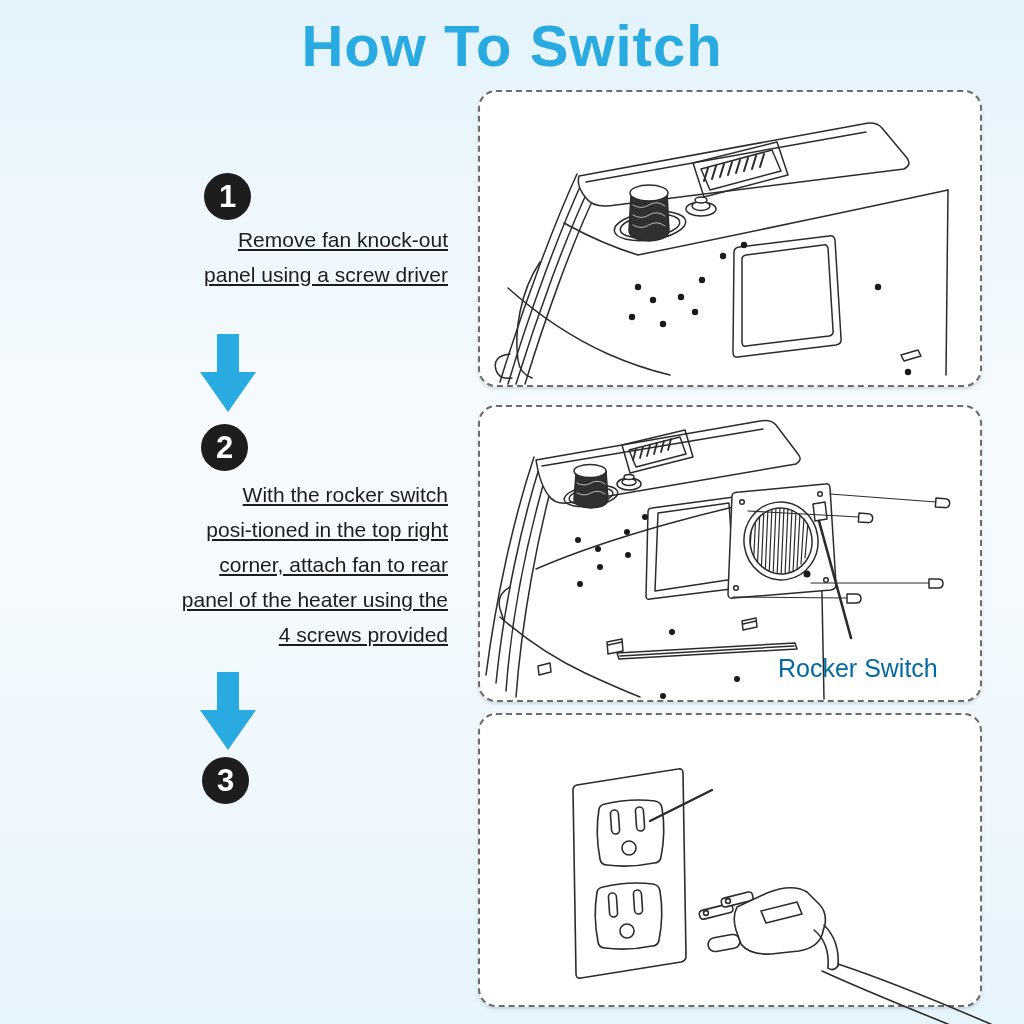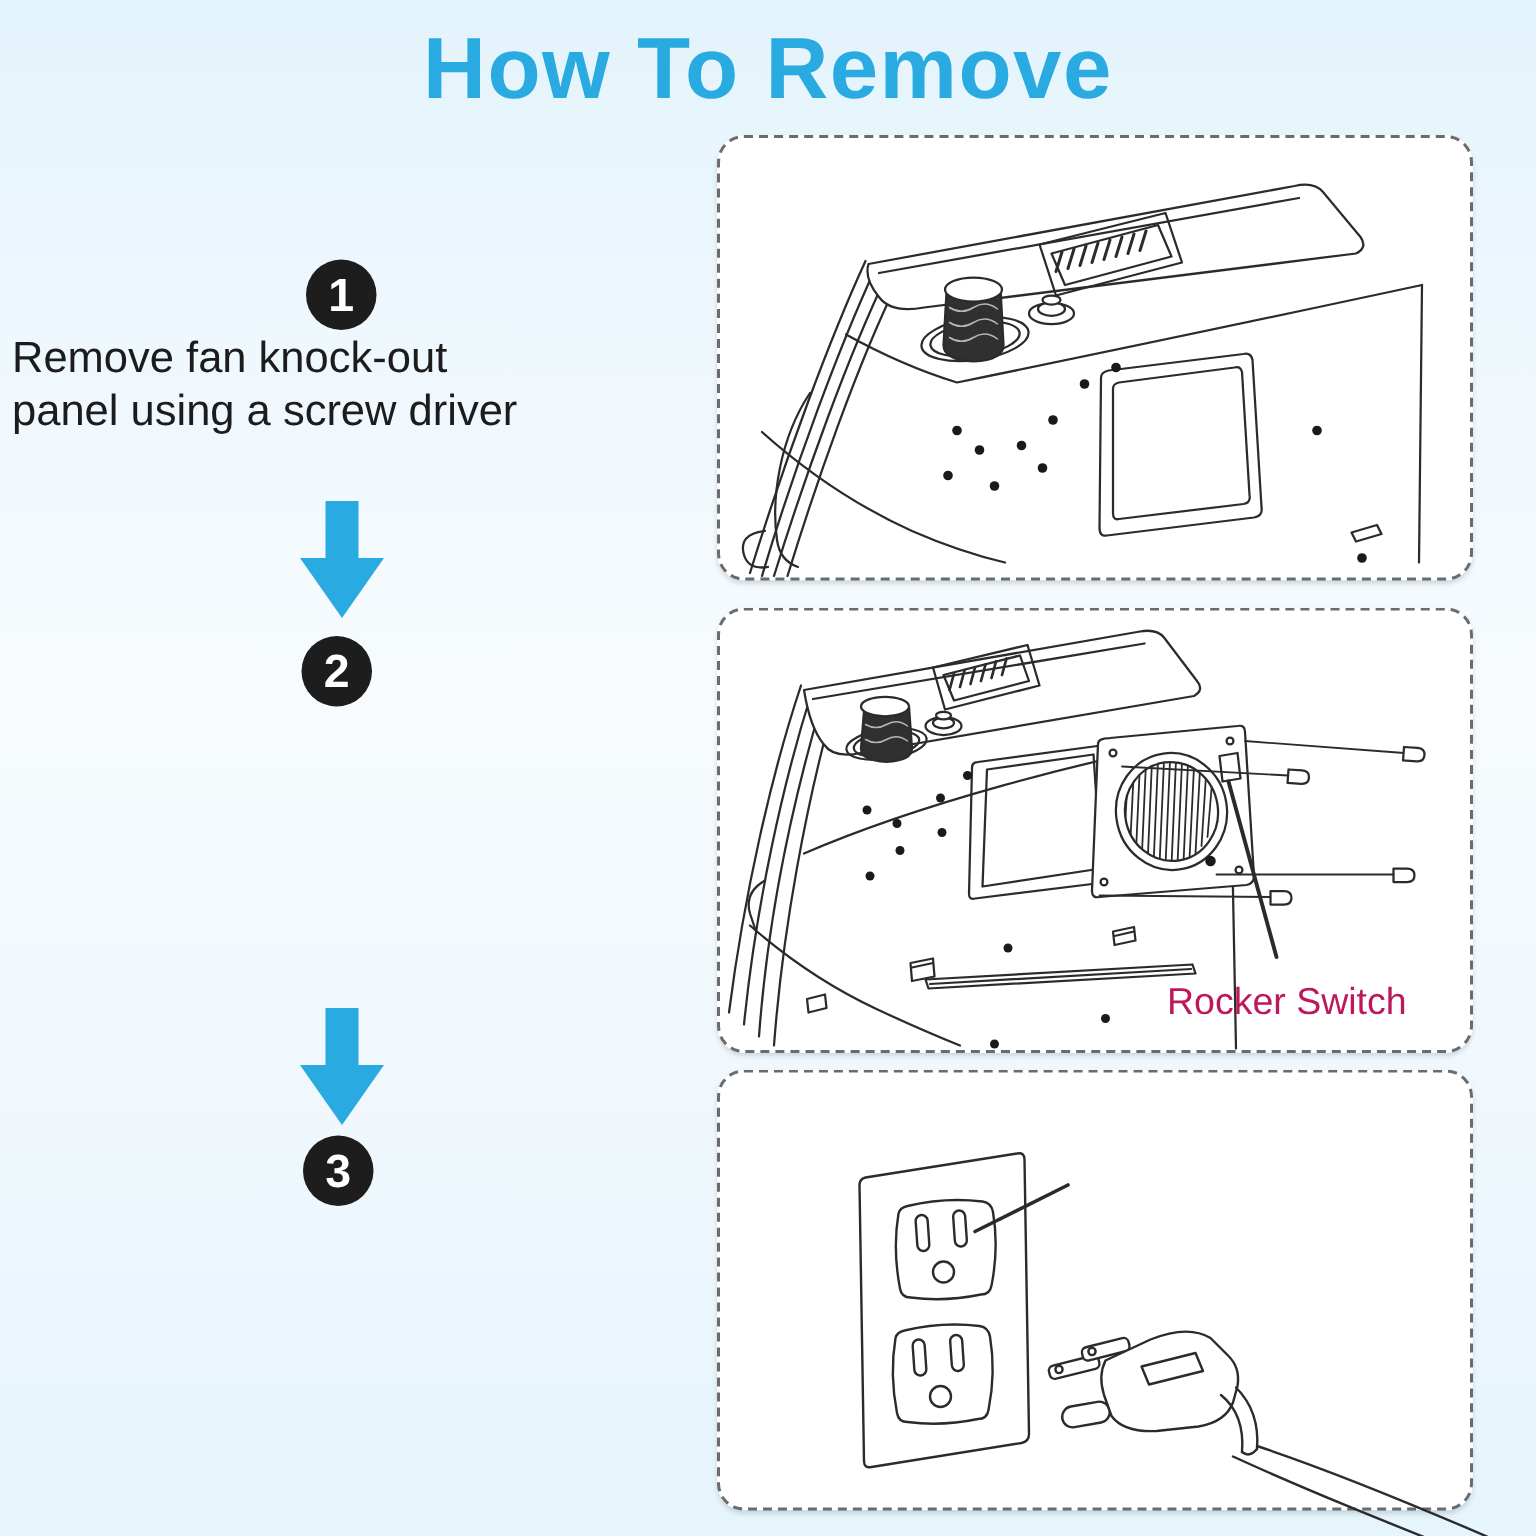--- a/index.html
+++ b/index.html
@@ -11,55 +11,60 @@
   .page-title{
     position:absolute;top:12px;left:0;width:1024px;text-align:center;
     font-size:58px;font-weight:bold;color:#29abe2;letter-spacing:1px;
   }
   .step-badge{
     position:absolute;width:47px;height:47px;border-radius:50%;
     background:#1d1d1d;color:#fff;display:flex;align-items:center;justify-content:center;
     font-size:31px;font-weight:bold;
   }
   .step-text{
-    position:absolute;left:8px;width:440px;text-align:left;
-    font-size:29px;line-height:35px;white-space:pre-line;
+    position:absolute;left:8px;width:440px;text-align:right;
+    font-size:21px;line-height:35px;white-space:pre-line;text-decoration:underline;
   }
   .down-arrow{position:absolute;width:56px;height:80px;}
   .panel{
     position:absolute;left:478px;width:500px;background:#fff;
     border:2px dashed #6b6b6b;border-radius:18px;
     box-shadow:0 2px 3px rgba(100,125,145,.25);
   }
   .panel svg{position:absolute;left:0;top:0;overflow:visible;}
-  .art-label{position:absolute;color:#be185d;}
+  .art-label{position:absolute;color:#0369a1;}
   .label-rocker{left:298px;top:247px;width:200px;font-size:25px;}
   .label-outlet{left:135px;top:12px;width:335px;font-size:24px;line-height:31px;
     text-align:center;white-space:pre-line;}
 </style>
 </head>
 <body>
 
 <div id="canvas">
 
-  <div class="page-title">How To Remove</div>
+  <div class="page-title">How To Switch</div>
 
   <div class="step-badge" style="left:204px;top:173px;">
     <span>1</span>
   </div>
   <div class="step-text" style="top:222px;">Remove fan knock-out
 panel using a screw driver</div>
 
   <svg class="down-arrow" style="left:200px;top:334px;" viewBox="0 0 56 80">
     <polygon points="17,0 39,0 39,38 56,38 28,78 0,38 17,38" fill="#29ABE2"></polygon>
   </svg>
 
   <div class="step-badge" style="left:201px;top:424px;">
     <span>2</span>
   </div>
+  <div class="step-text" style="top:477px;">With the rocker switch
+posi-tioned in the top right
+corner, attach fan to rear
+panel of the heater using the
+4 screws provided</div>
 
   <svg class="down-arrow" style="left:200px;top:672px;" viewBox="0 0 56 80">
     <polygon points="17,0 39,0 39,38 56,38 28,78 0,38 17,38" fill="#29ABE2"></polygon>
   </svg>
 
   <div class="step-badge" style="left:202px;top:757px;">
     <span>3</span>
   </div>
 
   <div class="panel" style="top:90px;height:293px;">

